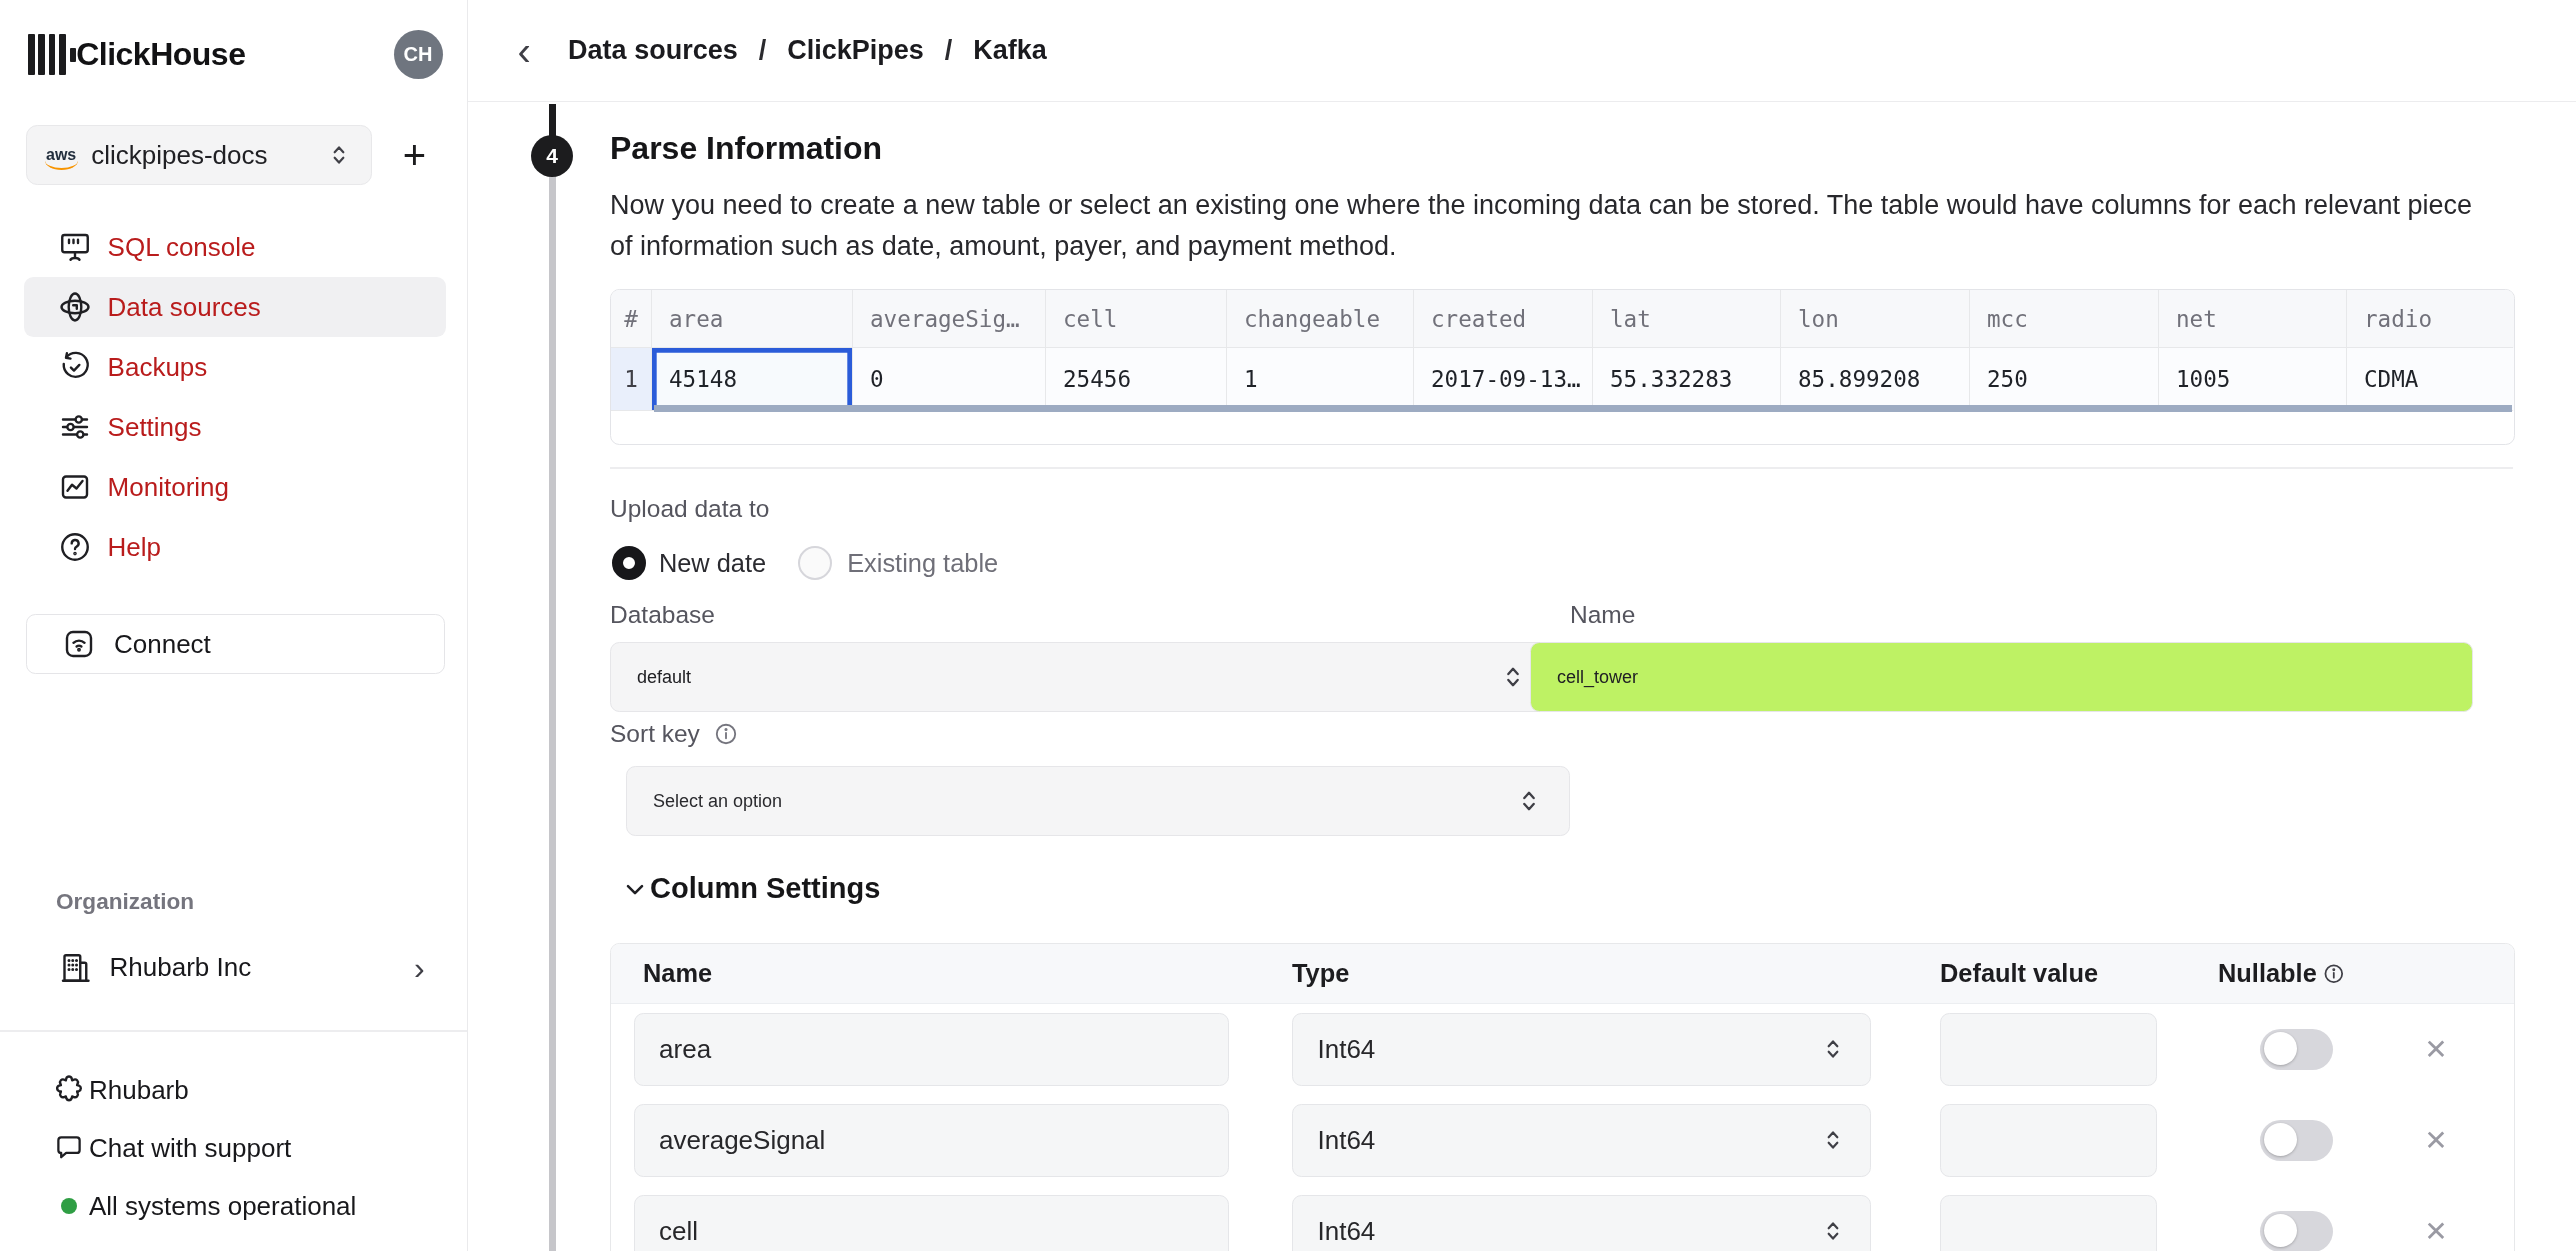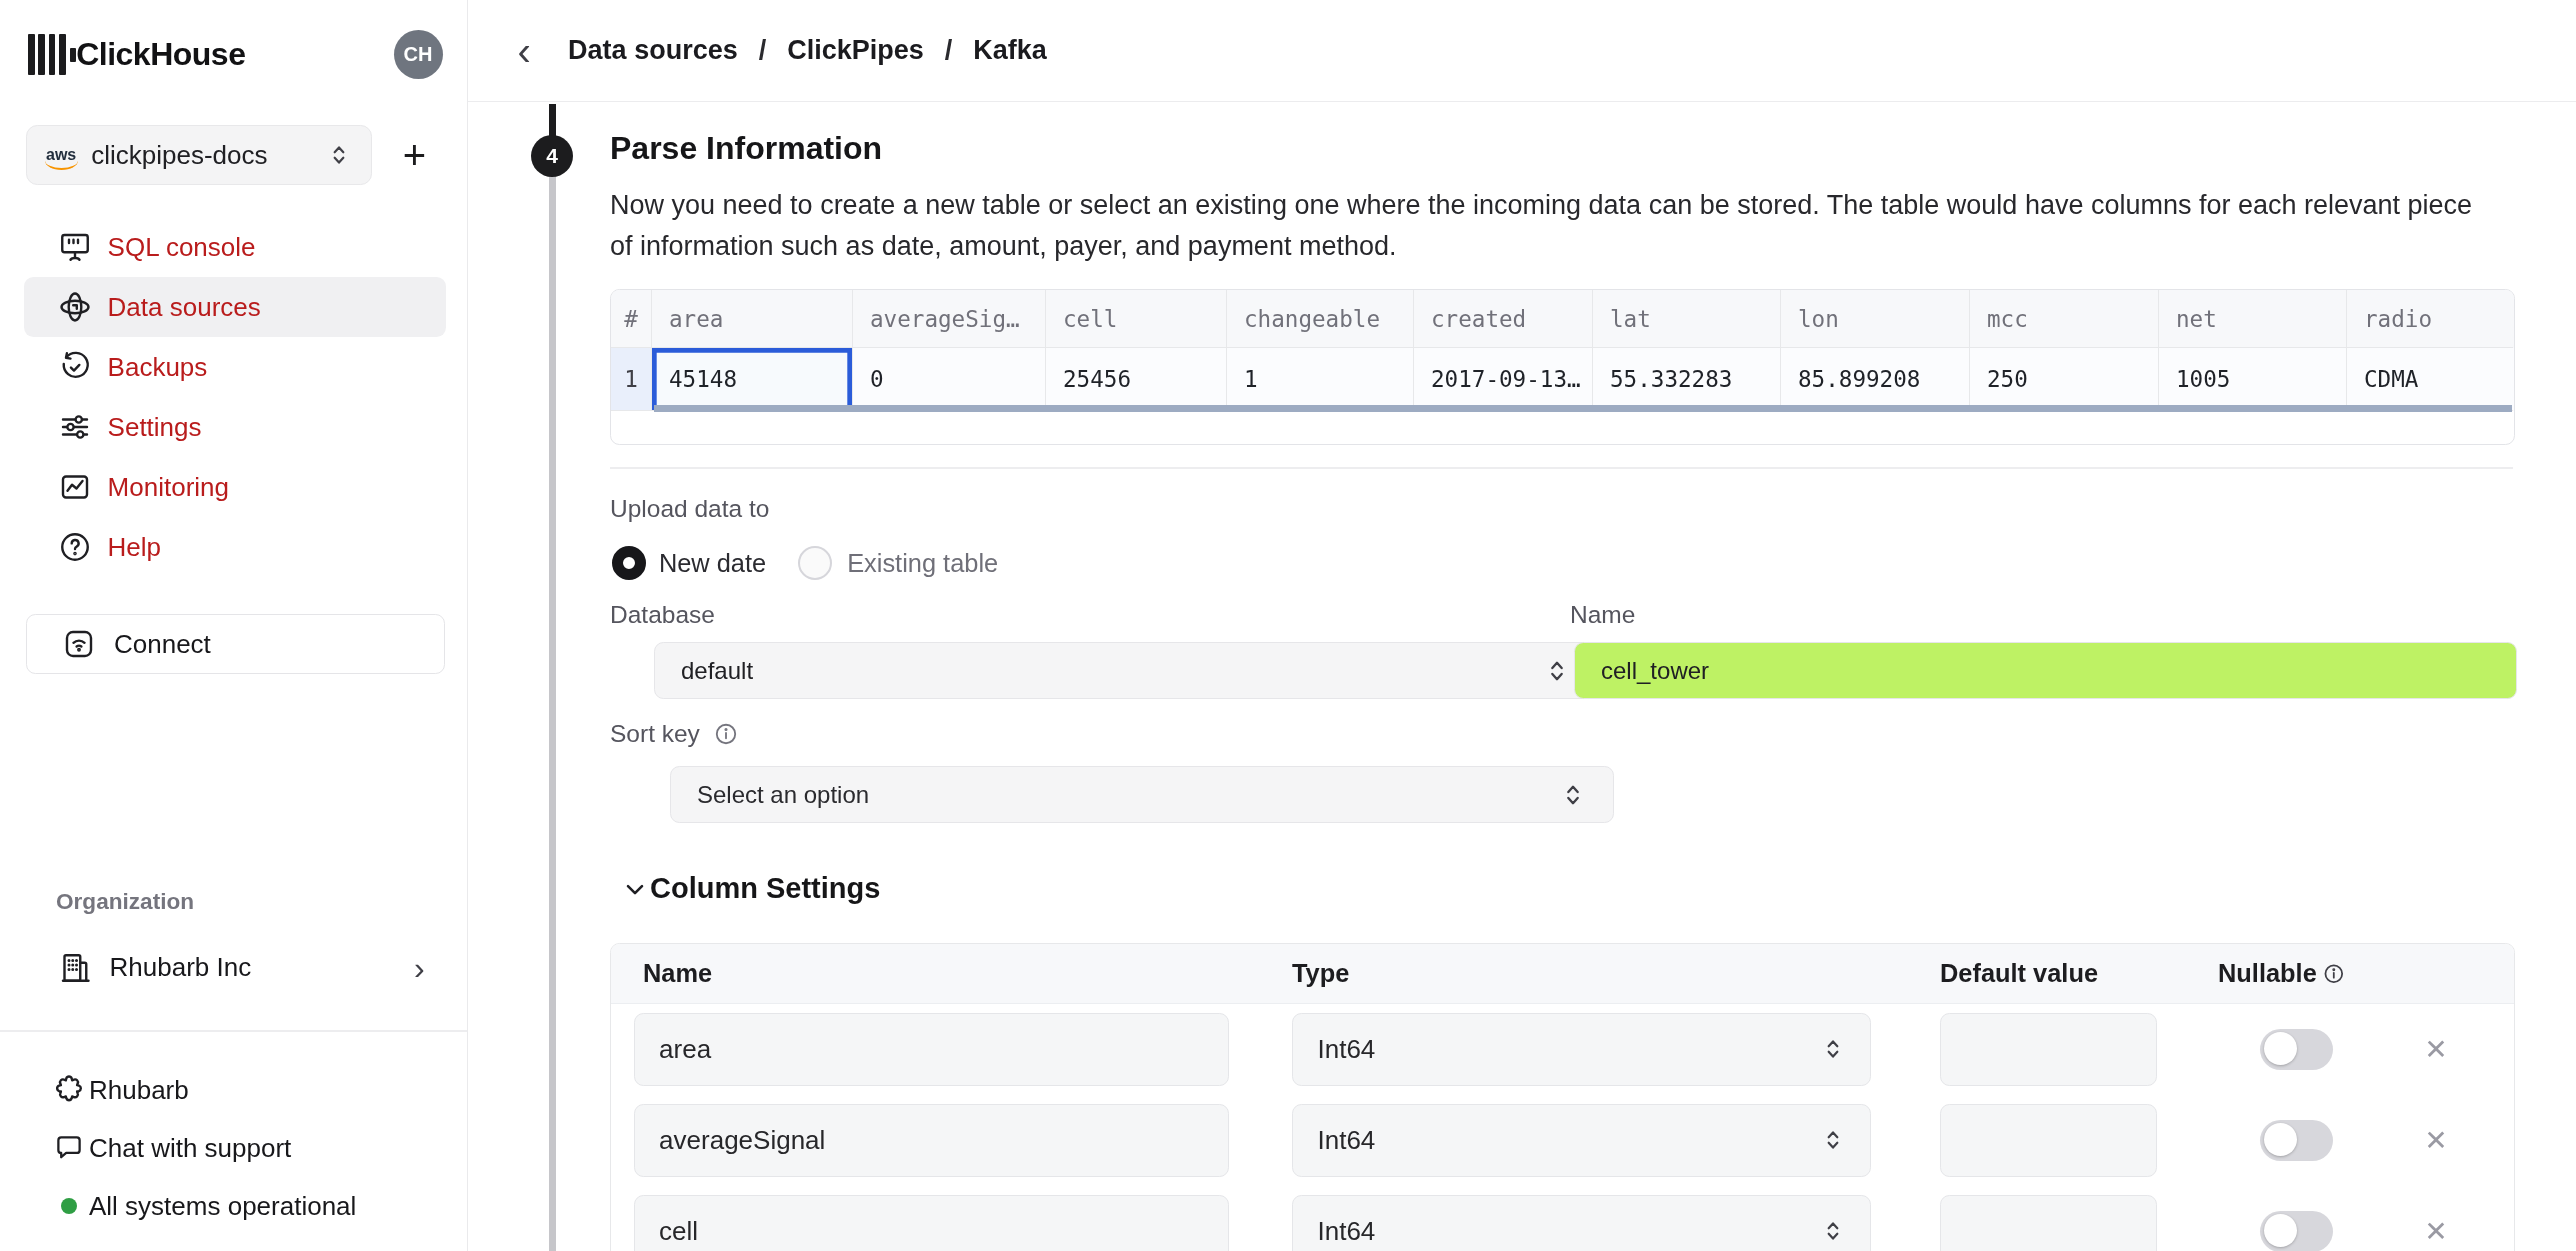--- a/index.html
+++ b/index.html
@@ -83,21 +83,21 @@
   .radio-row { position:absolute; left:1.9px; top:543px; height:40px; display:flex; align-items:center; }
   .radio-on { width:34px; height:34px; border-radius:50%; border:11.3px solid #17171a; background:#fff; }
   .radio-off { width:34px; height:34px; border-radius:50%; border:2.8px solid #d6d6db; background:#fafafa; }
   .radio-label { font-size:25.4px; margin-left:13px; }
   .radio-label.sel { color:#2b2b30; }
   .radio-label.unsel { color:#6f6f78; margin-left:15px; }
   .radio-gap { width:32px; }
 
   .db-label { position:absolute; left:0; top:601px; }
   .name-label { position:absolute; left:960px; top:601px; }
-  .select-box, .text-input { position:absolute; top:642px; height:57px; border:1.9px solid #e6e6e9; border-radius:9.4px; background:#f5f5f6; display:flex; align-items:center; padding:0 26px; font-size:24px; color:#202024;margin-left:44px; }
+  .select-box, .text-input { position:absolute; top:642px; height:70px; border:1.9px solid #e6e6e9; border-radius:9.4px; background:#f5f5f6; display:flex; align-items:center; padding:0 26px; font-size:18px; color:#202024; }
   .db-select { left:0; width:944px; }
   .name-input { left:920px; width:943px; background:#bef264; }
   .select-box .updown { margin-left:auto; }
 
   .sortkey-row { position:absolute; left:0; top:720px; display:flex; align-items:center; gap:13px; }
   .sort-select { top:766px; left:16px; width:944px; }
   .placeholder-text { color:#2a2a2e; }
 
   .cs-header { position:absolute; left:11px; top:872px; display:flex; align-items:center; gap:1px; }
   .cs-title { font-size:29px; font-weight:700; color:#161618; }

